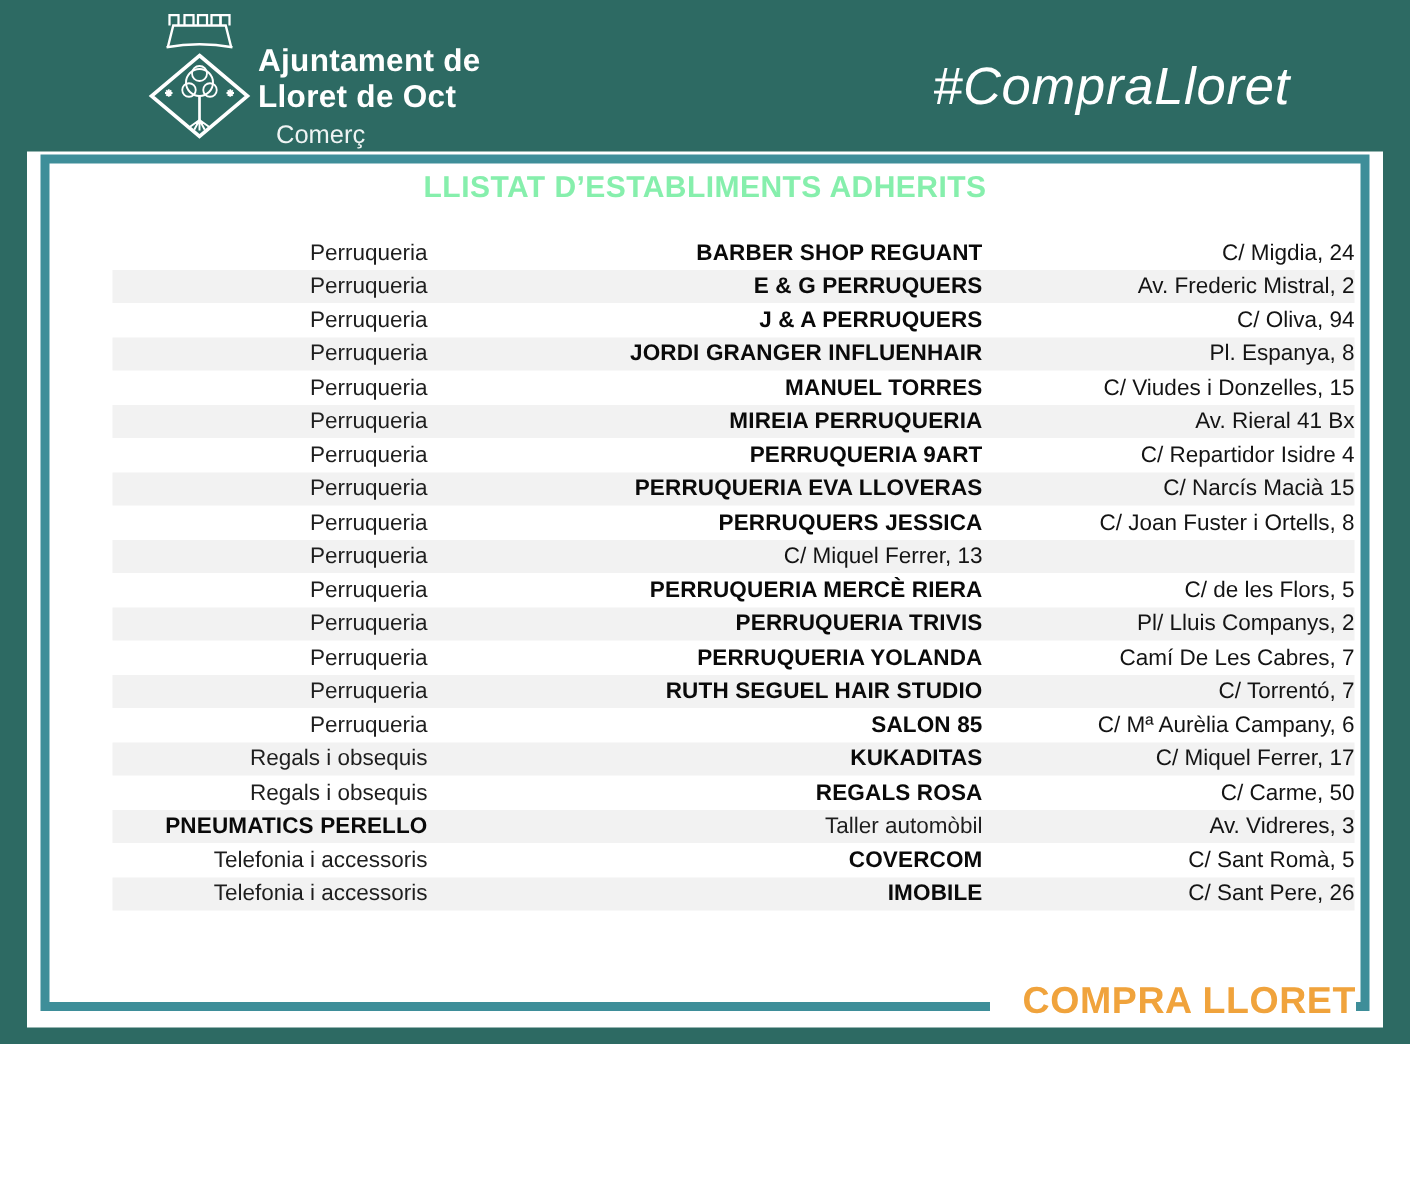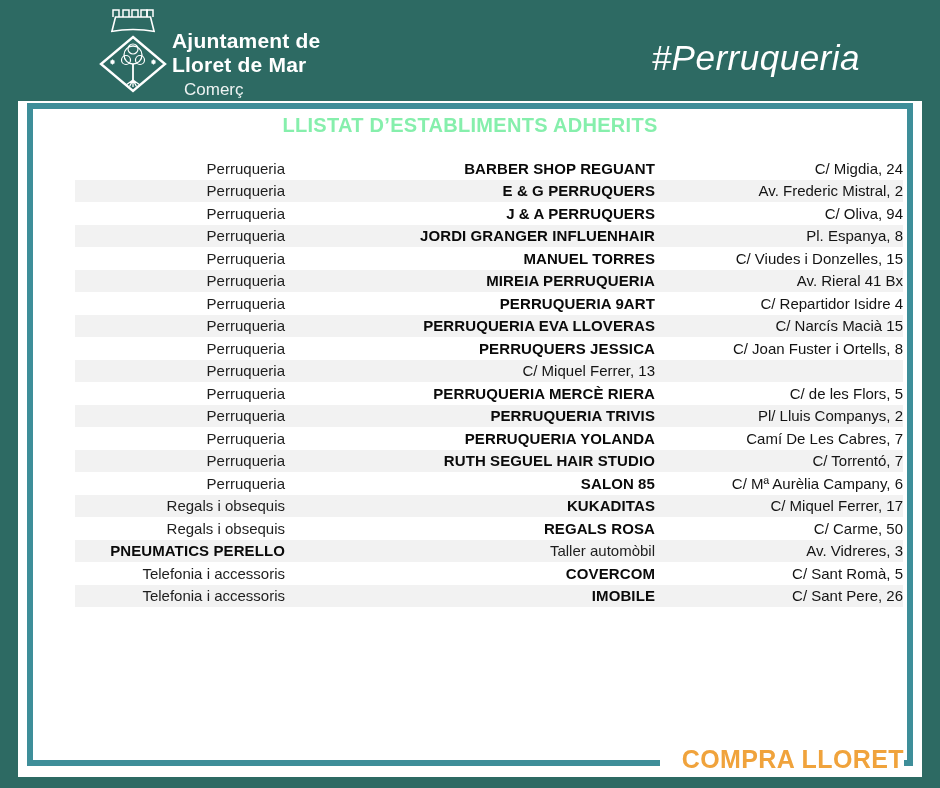--- a/index.html
+++ b/index.html
@@ -1,17 +1,17 @@
 <!DOCTYPE html>
 <html><head>
 <meta charset="utf-8">
 <style>
   html,body { margin:0; padding:0; }
   .page {
-    position:relative; width:940px; height:788px;
+    position:relative; width:940px; height:696px;
     background:#2D6A63; overflow:hidden;
     font-family:"Liberation Sans", sans-serif;
   }
 
   
   .header { position:absolute; top:0; left:0; right:0; height:101px; }
   .logo { position:absolute; left:98px; top:6px; }
   .org { position:absolute; left:172px; top:29px; color:#ffffff; }
   .org-name { font-size:21px; font-weight:bold; line-height:24px; letter-spacing:0.2px; }
   .org-sub  { font-size:17px; margin-top:3px; color:rgba(255,255,255,0.92); font-weight:normal;margin-left:12px; }
@@ -83,24 +83,24 @@
 
         <path class="ln" stroke-width="1.8" d="M35,58 V74"></path>
         <path class="ln" stroke-width="1.3" d="M35,74 l-7,5 M35,74 l7,5 M35,74 v7 M35,74 l-3.5,6.5 M35,74 l3.5,6.5"></path>
 
         <path class="ln" stroke-width="1.2" d="M12,56 h5 M14.5,53.5 v5 M12.8,54.3 l3.4,3.4 M16.2,54.3 l-3.4,3.4"></path>
         <path class="ln" stroke-width="1.2" d="M53,56 h5 M55.5,53.5 v5 M53.8,54.3 l3.4,3.4 M57.2,54.3 l-3.4,3.4"></path>
       </svg>
     </div>
     <div class="org">
       <div class="org-name">Ajuntament de</div>
-      <div class="org-name">Lloret de Mar</div>
+      <div class="org-name">Lloret de Oct</div>
       <div class="org-sub">Comerç</div>
     </div>
-    <div class="hashtag">#Perruqueria</div>
+    <div class="hashtag">#CompraLloret</div>
   </div>
 
   <div class="sheet">
     <div class="frame"></div>
   </div>
 
   <div class="title">LLISTAT D’ESTABLIMENTS ADHERITS</div>
 
   <div class="table">
   <div class="row">

